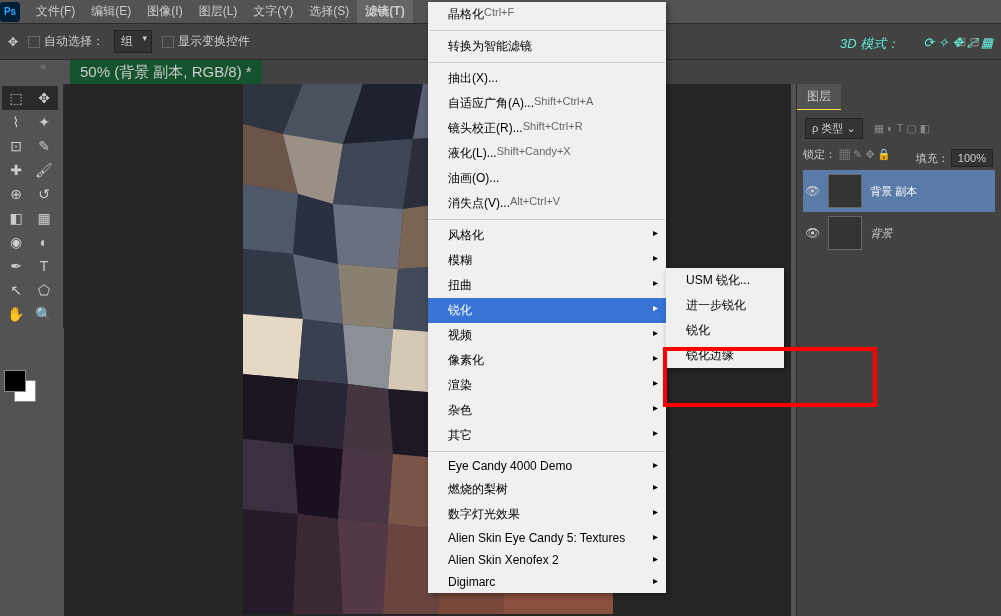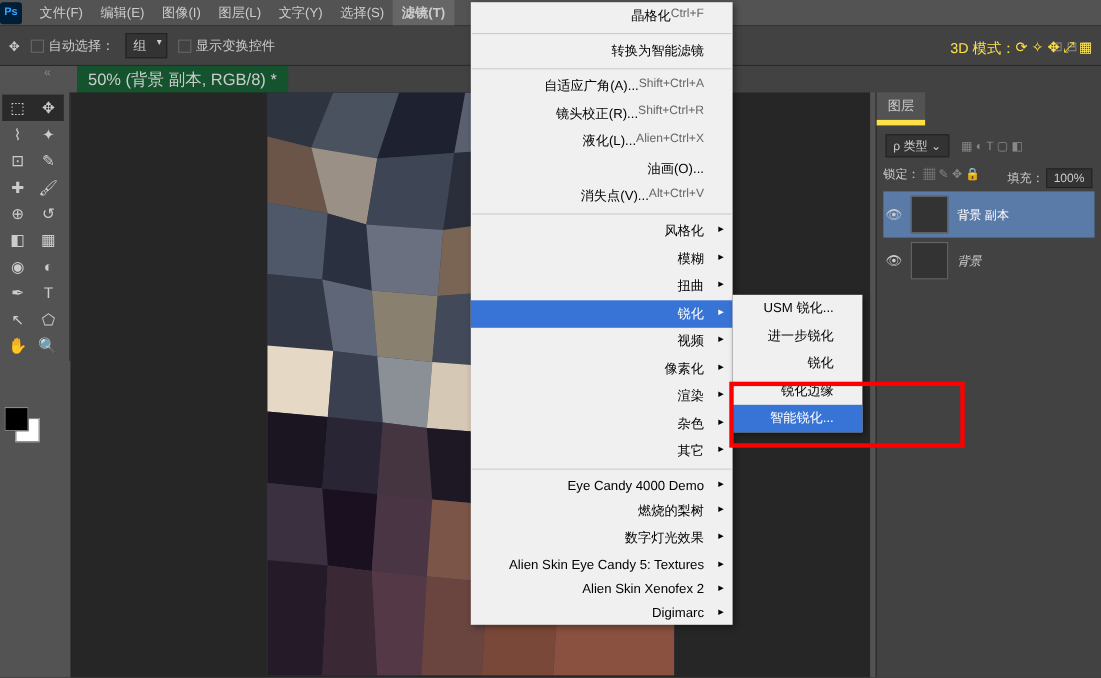--- a/index.html
+++ b/index.html
@@ -17,38 +17,38 @@
 .toolbox { position:absolute; left:0; top:84px; width:64px; background:#535353; display:flex; flex-wrap:wrap; padding:2px; gap:0; border-right:1px solid #2a2a2a; }
 .tool { width:28px; height:24px; display:flex; align-items:center; justify-content:center; color:#ccc; font-size:14px; }
 .tool.sel { background:#2a2a2a; }
 .swatches { position:absolute; left:4px; top:370px; }
 .sw { width:22px; height:22px; border:1px solid #888; position:absolute; }
 .sw.fg { background:#000; top:0; left:0; z-index:2; }
 .sw.bg { background:#fff; top:10px; left:10px; }
 .canvas-area { position:absolute; left:64px; top:84px; right:210px; bottom:0; background:#262626; display:flex; align-items:flex-start; justify-content:center; padding-top:0; overflow:hidden; }
 .canvas { width:370px; height:530px; background:#3a3a4a; position:relative; }
 .menu { position:absolute; background:#f0f0f0; color:#000; box-shadow:2px 2px 6px rgba(0,0,0,.4); font-size:12px; z-index:100; }
-.menu .row { padding:4px 26px 4px 20px; display:flex; justify-content:flex-end; white-space:nowrap; position:relative; }
+.menu .row { padding:4px 26px 4px 20px; display:flex; justify-content:flex-start; white-space:nowrap; position:relative; }
 .menu .row.hl { background:#3874d6; color:#fff; }
 .menu .row.sub::after { content:"▸"; position:absolute; right:8px; font-size:10px; }
 .menu .sep { height:1px; background:#ccc; margin:3px 1px; }
 .menu1 { left:428px; top:2px; width:238px; }
 .menu2 { left:666px; top:268px; width:118px; }
 .menu .sc { color:#666; font-size:11px; }
 .redbox { position:absolute; border:4px solid red; pointer-events:none; z-index:200; }
 .rb1 { left:663px; top:347px; width:214px; height:60px; }
 .panels { position:absolute; right:0; top:84px; width:205px; bottom:0; background:#424242; border-left:1px solid #2a2a2a; }
-.panel-tab { background:#535353; padding:4px 10px; display:inline-block; border-bottom:5px solid #fde047; }
+.panel-tab { background:#535353; padding:4px 10px; display:inline-block; border-bottom:1px solid #fde047; }
 .panel-body { padding:6px; font-size:11px; }
 .layer-row { display:flex; align-items:center; gap:8px; padding:4px 2px; }
 .layer-row.active { background:#5a7aa8; color:#fff; }
 .eye { font-size:12px; color:#ccc; }
 .thumb { width:34px; height:34px; background:#333; border:1px solid #666; }
 .dd { background:#333; border:1px solid #222; padding:2px 6px; display:inline-block; margin:2px; }
-.opt-icons { position:absolute; right:8px; top:35px; display:flex; gap:0; color:#fde047; font-size:13px; }
+.opt-icons { position:absolute; right:8px; top:35px; display:flex; gap:24px; color:#5eead4; font-size:13px;font-style:italic; }
 .icon-strip { display:flex; gap:10px; color:#888; font-size:12px; margin-left:auto; }
 .collapse { position:absolute; left:40px; top:60px; color:#888; font-size:11px; }
 </style>
 </head>
 <body>
 
 <div class="menubar">
   <div class="ps-logo">Ps</div>
   <div class="mi">文件(F)</div>
   <div class="mi">编辑(E)</div>
@@ -161,30 +161,33 @@
 
 <div class="menu menu1">
   <div class="row">
       <span>晶格化</span>
       <span class="sc">Ctrl+F</span>
     </div>
   <div class="sep"></div>
   <div class="row">转换为智能滤镜</div>
   <div class="sep"></div>
   <div class="row">
+      <span>抽出(X)...</span>
+    </div>
+  <div class="row">
       <span>自适应广角(A)...</span>
       <span class="sc">Shift+Ctrl+A</span>
     </div>
   <div class="row">
       <span>镜头校正(R)...</span>
       <span class="sc">Shift+Ctrl+R</span>
     </div>
   <div class="row">
       <span>液化(L)...</span>
-      <span class="sc">Alien+Ctrl+X</span>
+      <span class="sc">Shift+Candy+X</span>
     </div>
   <div class="row">
       <span>油画(O)...</span>
     </div>
   <div class="row">
       <span>消失点(V)...</span>
       <span class="sc">Alt+Ctrl+V</span>
     </div>
   <div class="sep"></div>
   <div class="row sub">风格化</div>
@@ -204,21 +207,20 @@
   <div class="row sub">Alien Skin Xenofex 2</div>
   <div class="row sub">Digimarc</div>
 
 </div>
 
 <div class="menu menu2">
   <div class="row">USM 锐化...</div>
   <div class="row">进一步锐化</div>
   <div class="row">锐化</div>
   <div class="row">锐化边缘</div>
-  <div class="row hl">智能锐化...</div>
 </div>
 
 <div class="redbox rb1"></div>
 
 <div class="panels">
   <div class="panel-tab">图层</div>
   <div class="panel-body">
     <span class="dd">ρ <span>类型</span> ⌄</span>
     <span style="margin-left:6px;color:#888">▦ ◐ T ▢ ◧</span>
     <div style="margin-top:6px">

